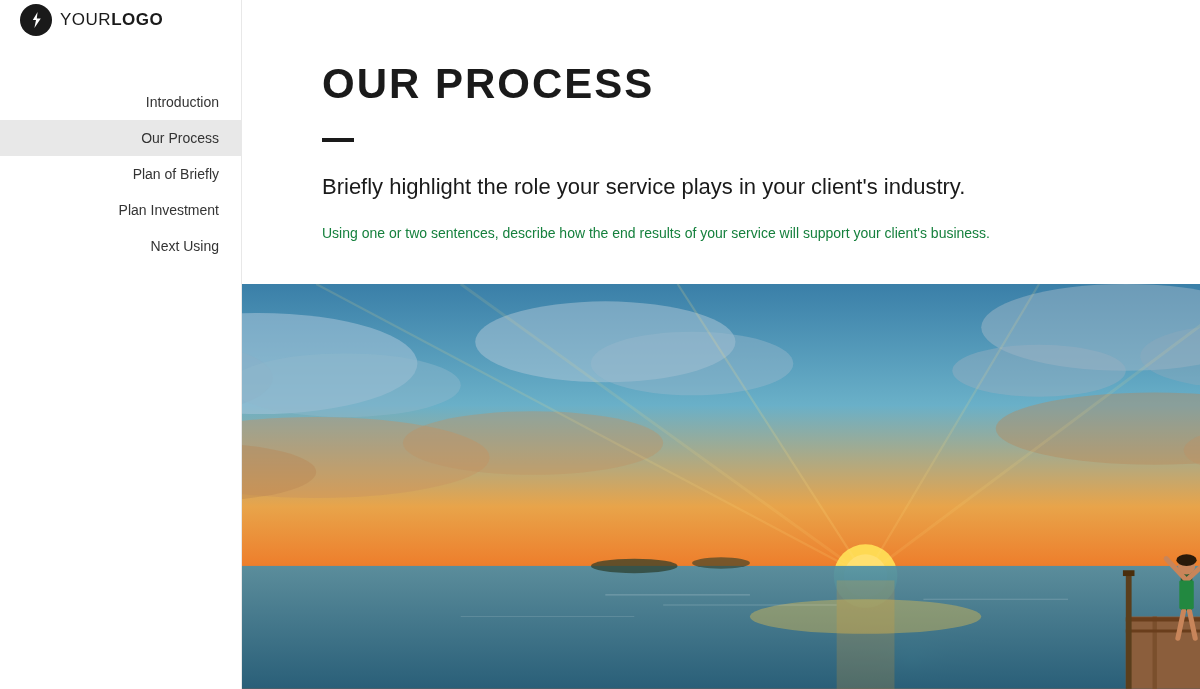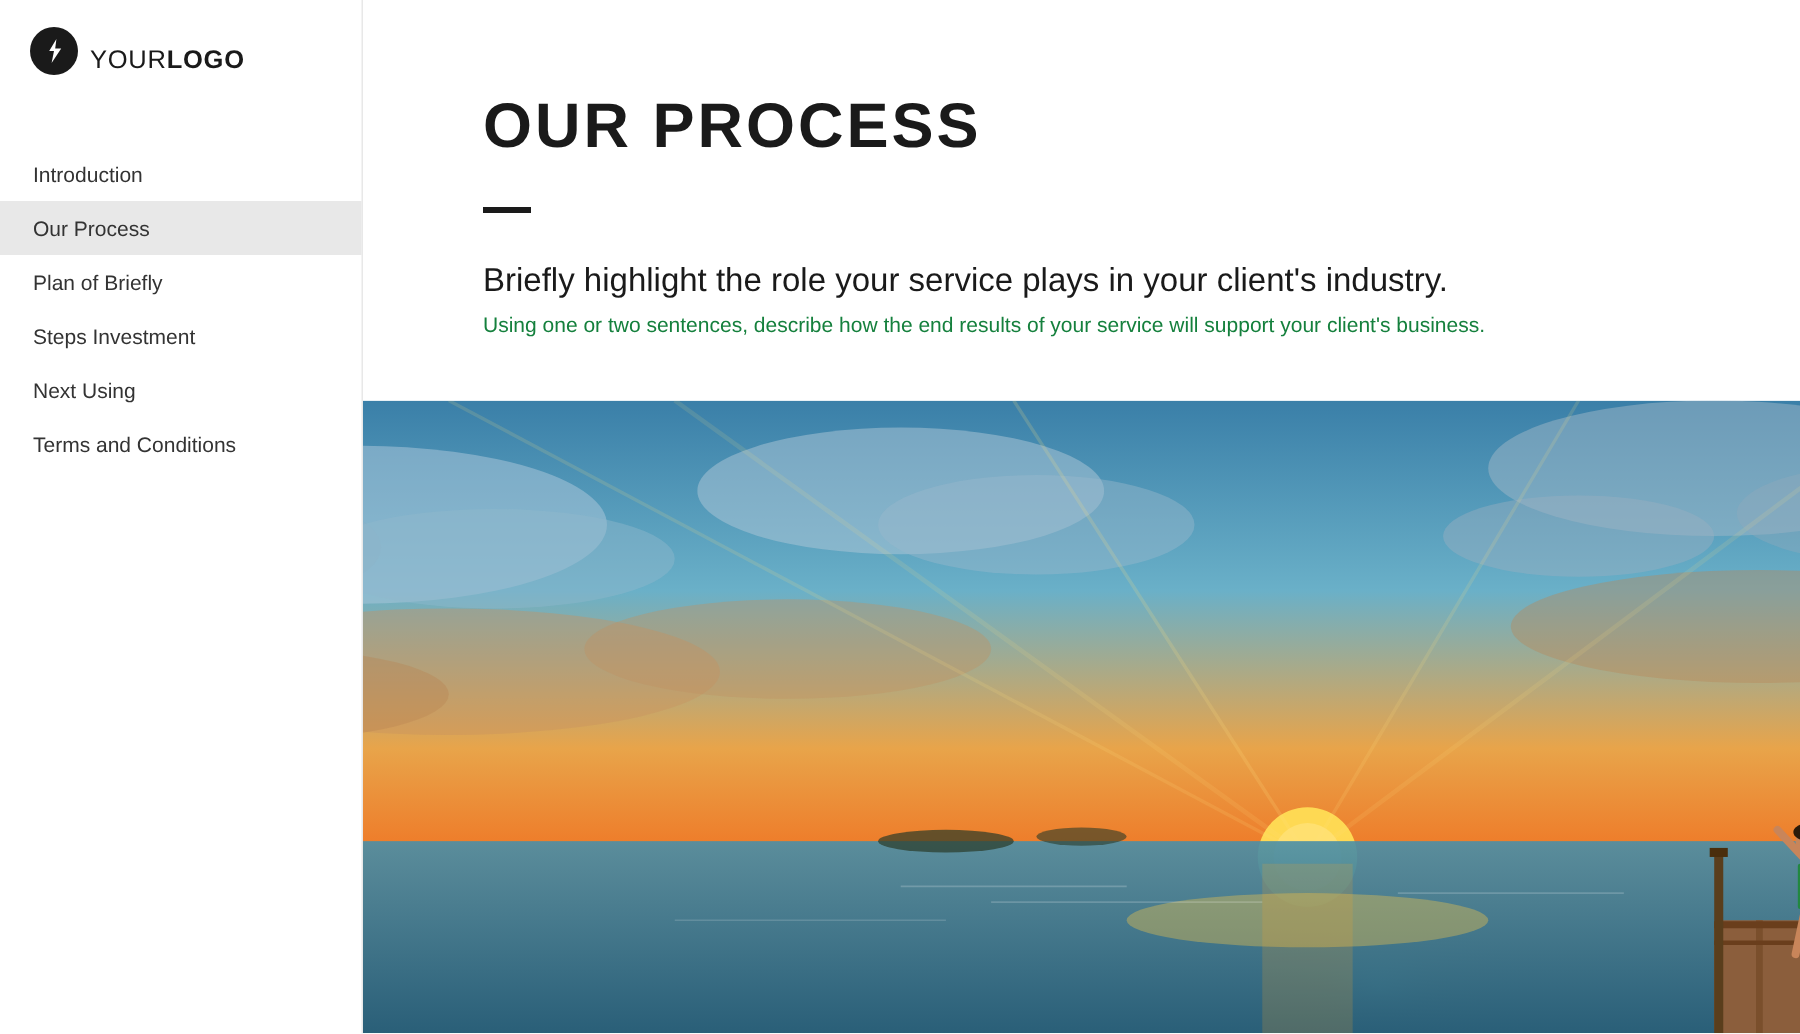--- a/index.html
+++ b/index.html
@@ -19,22 +19,22 @@
       min-width: 242px;
       background: #fff;
       border-right: 1px solid #e8e8e8;
       display: flex;
       flex-direction: column;
       padding: 0;
     }
 
     #logo-area {
       display: flex;
-      align-items: flex-end;
-      padding: 18px 20px 18px 20px;
+      align-items: center;
+      padding: 4px 20px 18px 20px;
       gap: 8px;
       border-bottom: none;
     }
 
     #logo-icon {
       width: 32px;
       height: 32px;
       background: #1a1a1a;
       border-radius: 50%;
       display: flex;
@@ -65,20 +65,21 @@
       flex: 1;
     }
 
     #nav-list li a {
       display: block;
       padding: 10px 22px;
       font-size: 14px;
       color: #333;
       text-decoration: none;
       cursor: pointer;
+      text-align: right;
     }
 
     #nav-list li.active a {
       background: #e8e8e8;
       font-weight: 500;
     }
 
     
     #main-content {
       flex: 1;
@@ -107,21 +108,21 @@
       height: 4px;
       background: #1a1a1a;
       margin-bottom: 30px;
     }
 
     #headline-text {
       font-size: 22px;
       font-weight: 400;
       color: #1a1a1a;
       line-height: 1.4;
-      margin-bottom: 2px;
+      margin-bottom: 19px;
     }
 
     #subtext {
       font-size: 14px;
       color: #15803d;
       line-height: 1.6;
       max-width: 680px;
     }
 
     
@@ -157,27 +158,24 @@
     <li>
       <a href="#">Introduction</a>
     </li>
     <li class="active">
       <a href="#">Our Process</a>
     </li>
     <li>
       <a href="#">Plan of Briefly</a>
     </li>
     <li>
-      <a href="#">Steps Investment</a>
+      <a href="#">Plan Investment</a>
     </li>
     <li>
       <a href="#">Next Using</a>
-    </li>
-    <li>
-      <a href="#">Terms and Conditions</a>
     </li>
   </ul>
 </aside>
 
 <main id="main-content">
   <div id="content-top">
     <h1 id="page-title-text">OUR PROCESS</h1>
     <div id="divider-bar"></div>
     <p id="headline-text">Briefly highlight the role your service plays in your client's industry.</p>
     <p id="subtext">Using one or two sentences, describe how the end results of your service will support your client's business.</p>

